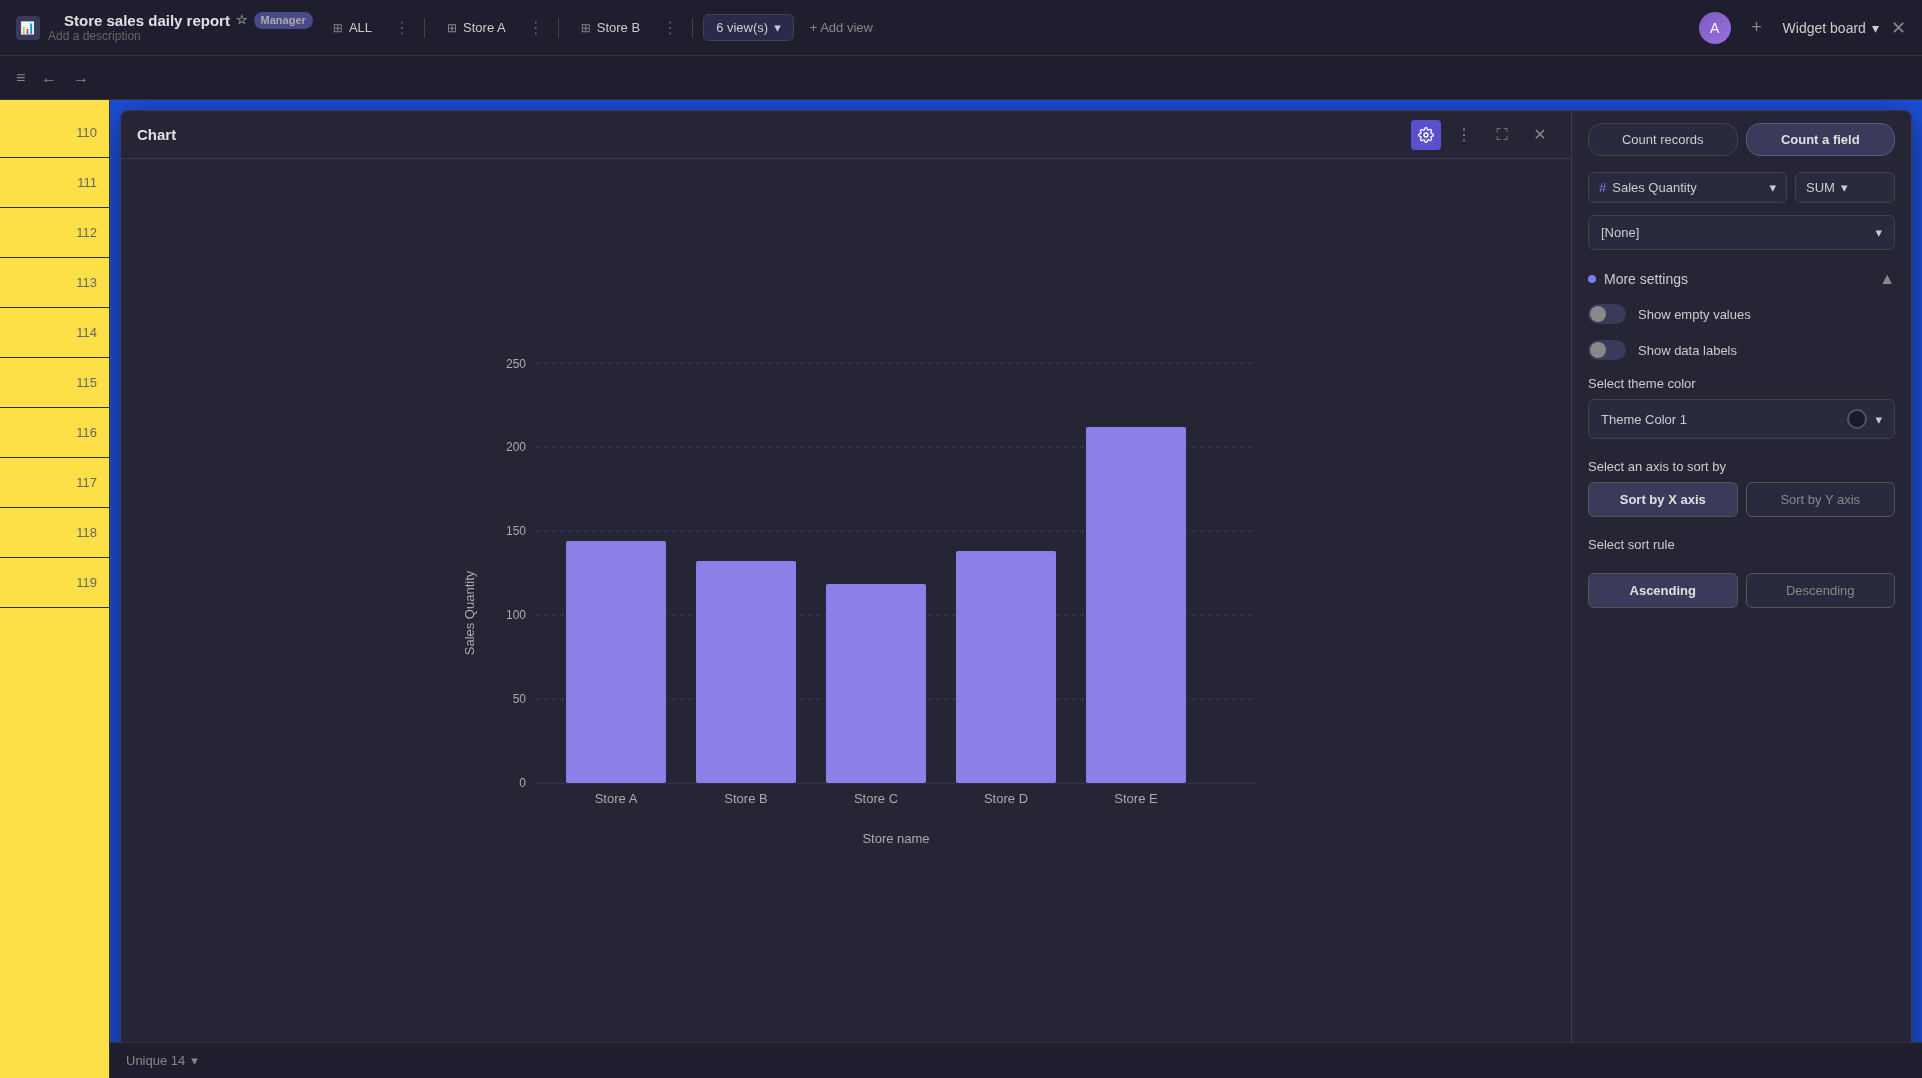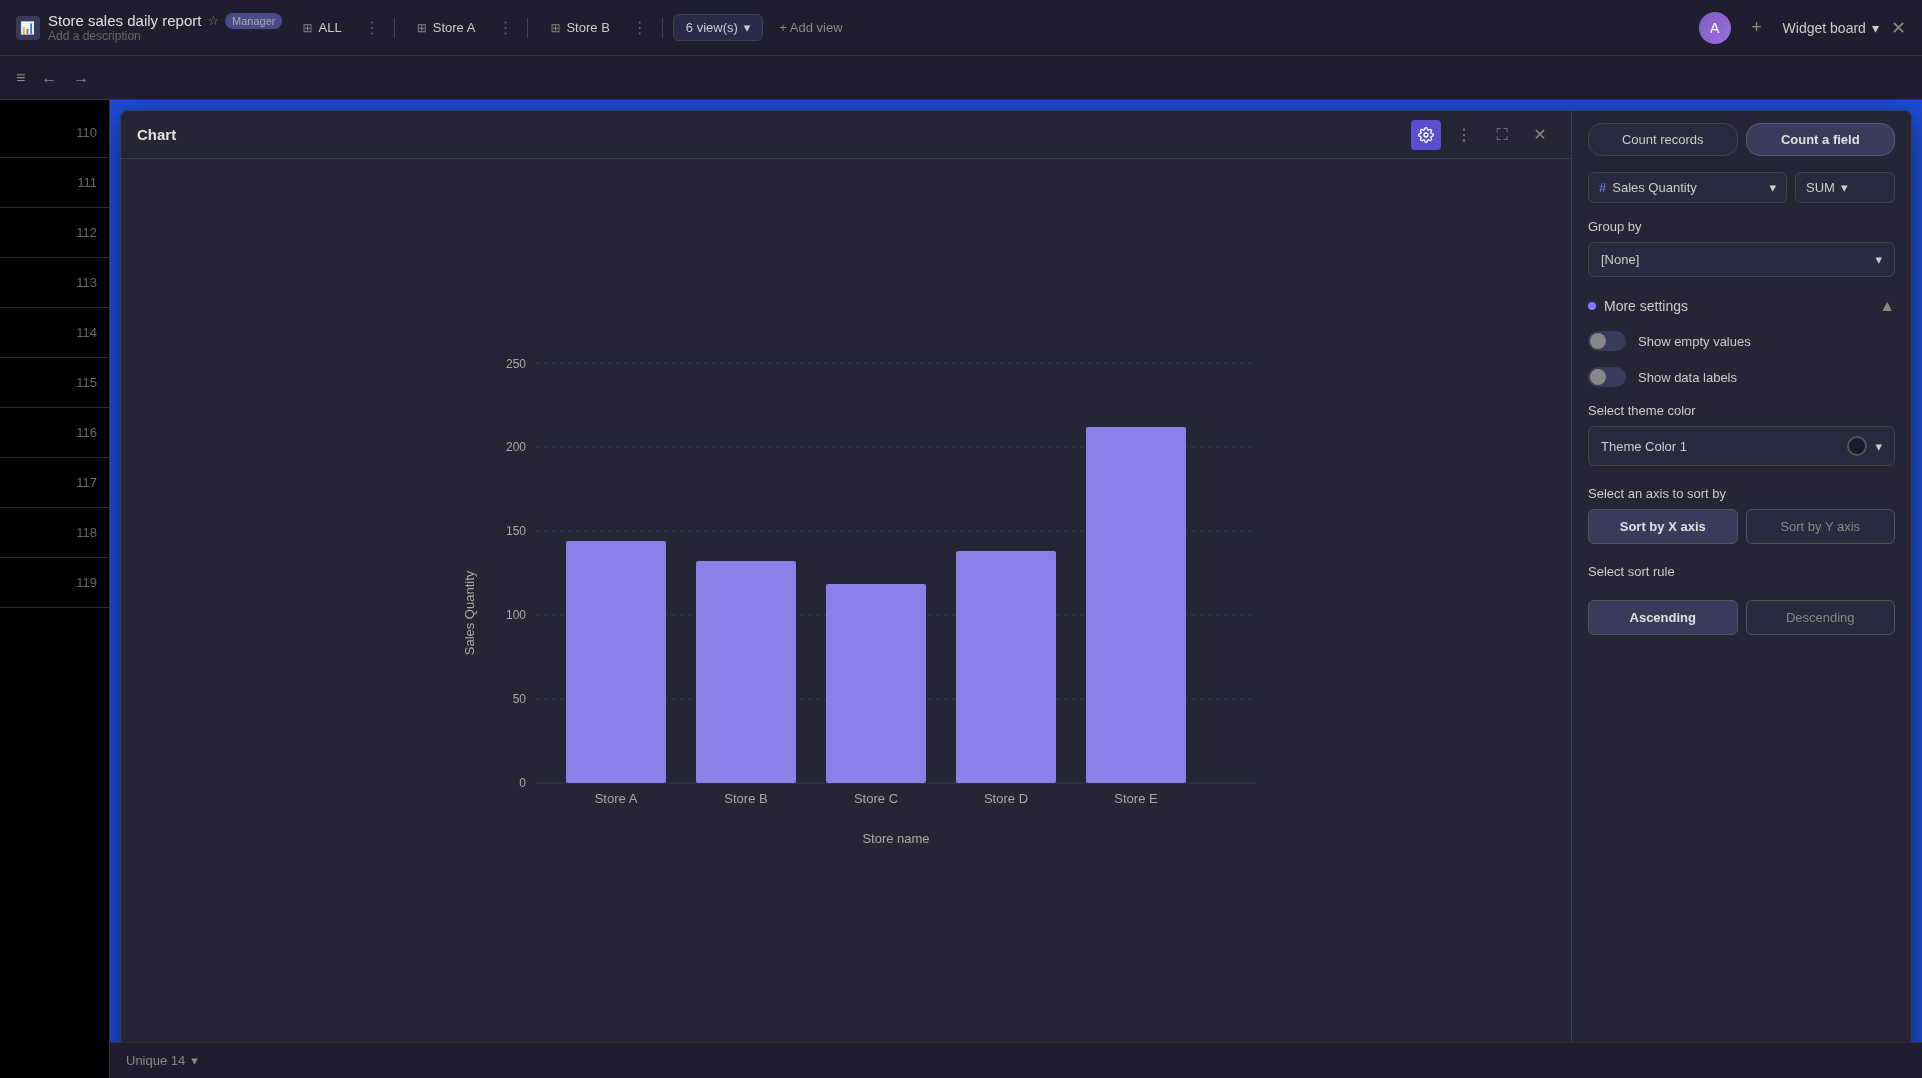--- a/index.html
+++ b/index.html
@@ -40,25 +40,25 @@
       align-items: center;
       justify-content: center;
       font-size: 12px;
     }
     .title-area {
       display: flex;
       flex-direction: column;
     }
     .page-title {
       font-size: 15px;
-      font-weight: 400;
+      font-weight: 700;
       color: #e0e0e0;
       display: flex;
-      align-items: center;
-      gap: 6px;
+      gap: 6px;
+      margin-left: 16px;
     }
     .star-icon { color: #888; font-size: 13px; }
     .manager-badge {
       background: #4a4a8a;
       color: #aaa;
       font-size: 11px;
       padding: 2px 7px;
       border-radius: 10px;
     }
     .add-description {
@@ -171,21 +171,21 @@
 
     
     .main-area {
       display: flex;
       height: calc(1078px - 56px - 44px);
     }
 
     
     .row-numbers {
       width: 110px;
-      background: #000000;
+      background: #fde047;
       border-right: 1px solid #333;
       padding-top: 8px;
       display: flex;
       flex-direction: column;
     }
     .row-num {
       height: 50px;
       display: flex;
       align-items: center;
       justify-content: flex-end;
@@ -685,21 +685,20 @@
             <span class="hash">#</span>
             <span>Sales Quantity</span>
             <span style="margin-left:auto;">▾</span>
           </div>
           <div class="sum-selector">
             <span>SUM</span>
             <span>▾</span>
           </div>
         </div>
 
-        <div class="section-label">Group by</div>
         <div class="dropdown-selector">
           <span>[None]</span>
           <span>▾</span>
         </div>
 
         <div class="more-settings-header">
           <div class="more-settings-label">
             <div class="dot-indicator"></div>
             <span>More settings</span>
           </div>

